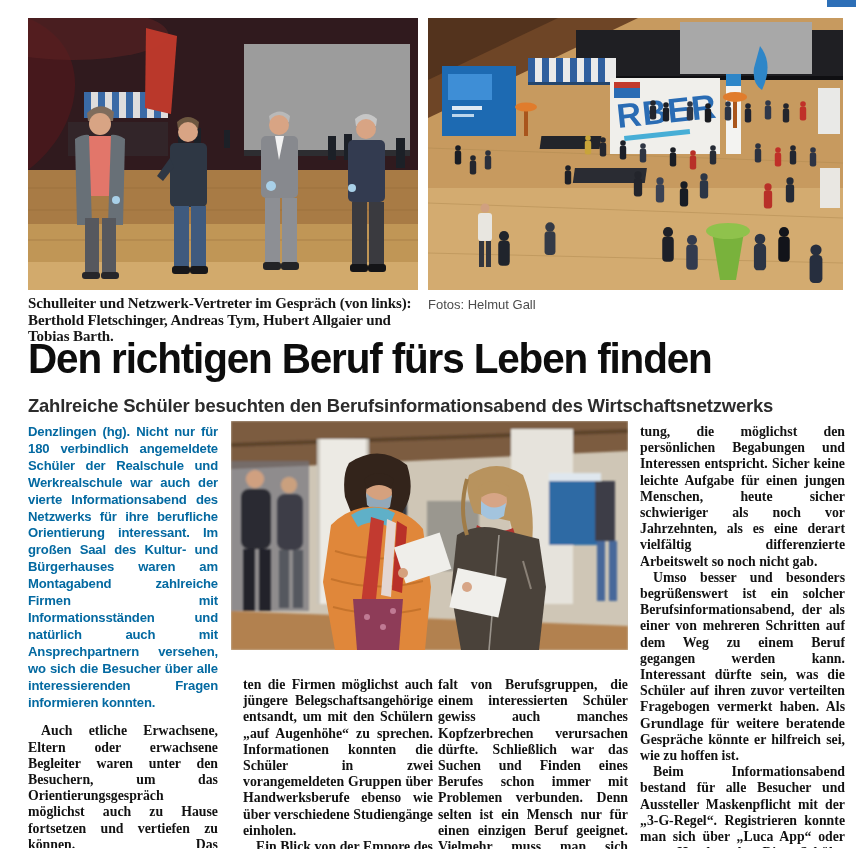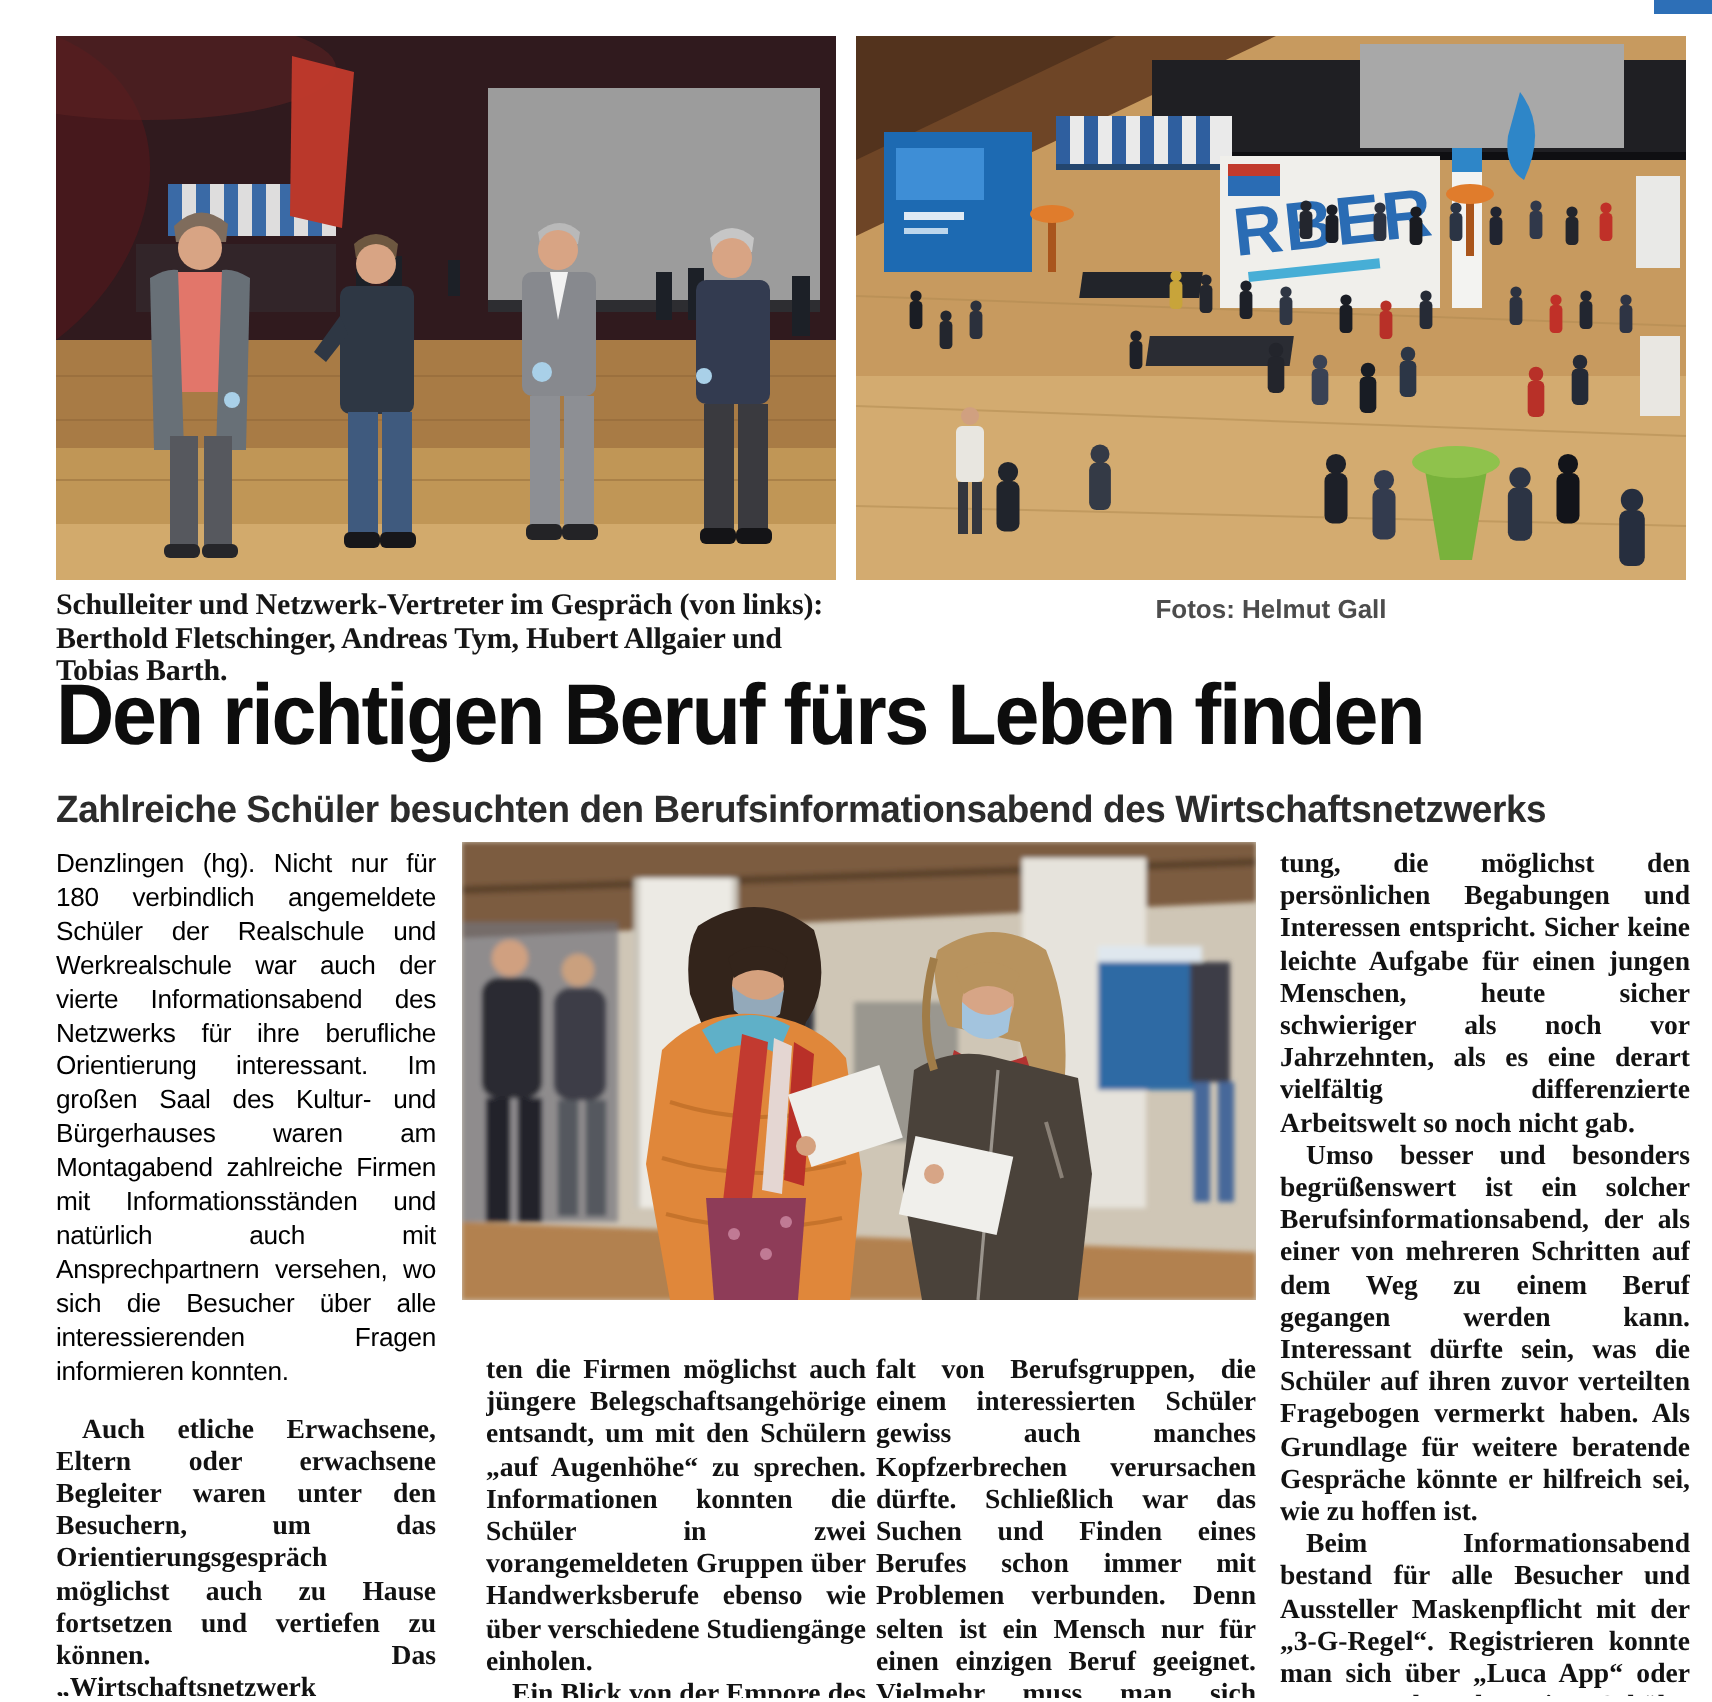--- a/index.html
+++ b/index.html
@@ -9,36 +9,36 @@
   figure{margin:0;}
   .photo{position:absolute;overflow:hidden;background:#ddd;}
   .photo svg{display:block;width:100%;height:100%;}
   .photo-left{left:28px;top:18px;width:390px;height:272px;}
   .photo-right{left:428px;top:18px;width:415px;height:272px;}
   .photo-mid{left:231px;top:421px;width:397px;height:229px;}
   .caption{font-family:Liberation Serif, serif;font-weight:700;font-size:15px;
            line-height:16.5px;color:#161616;letter-spacing:-0.1px;}
   .caption-left{position:absolute;left:28px;top:295px;width:392px;}
   .caption-right-wrap{position:absolute;left:428px;top:295px;width:415px;}
-  .credit{font-weight:700;font-size:13px;color:#4c4c4c;text-align:center;margin-top:2px;}
+  .credit{font-weight:400;font-size:13px;color:#4c4c4c;text-align:left;margin-top:2px;}
   .caption-mid{position:absolute;left:231px;top:654px;width:397px;}
   .headline{position:absolute;left:28px;top:334px;margin:0;font-size:43px;line-height:48px;
             font-weight:700;letter-spacing:-1.2px;color:#0d0d0d;white-space:nowrap;
             transform:scaleX(.94);transform-origin:left top;}
   .subheadline{position:absolute;left:28px;top:394px;margin:0;font-size:19px;line-height:23px;
             font-weight:700;letter-spacing:-0.2px;color:#2c2c2c;white-space:nowrap;
             transform:scaleX(.97);transform-origin:left top;}
   .col{position:absolute;overflow:hidden;}
   .col p{margin:0;text-align:justify;}
   .col1{left:28px;top:424px;width:190px;height:424px;}
   .col2{left:243px;top:677px;width:190px;height:172px;}
   .col3{left:438px;top:677px;width:190px;height:172px;}
   .col4{left:640px;top:424px;width:205px;height:424px;}
-  .lead{font-family:"Liberation Sans",sans-serif;font-weight:400;font-size:13.1px;
-        line-height:16.9px;letter-spacing:-0.15px;color:#000000;margin-bottom:12px !important;}
+  .lead{font-family:"Liberation Sans",sans-serif;font-weight:700;font-size:13.1px;
+        line-height:16.9px;letter-spacing:-0.15px;color:#0369a1;margin-bottom:12px !important;}
   .body{font-family:"Liberation Serif",serif;font-size:13.8px;line-height:16.2px;color:#121212;
         hyphens:auto;font-weight:bold;-webkit-hyphens:auto;}
   .indent{text-indent:13px;}
 </style>
 </head>
 <body>
 
 <div class="page">
 
   <div class="corner-frag" style="background:#2d6fb7"></div>

